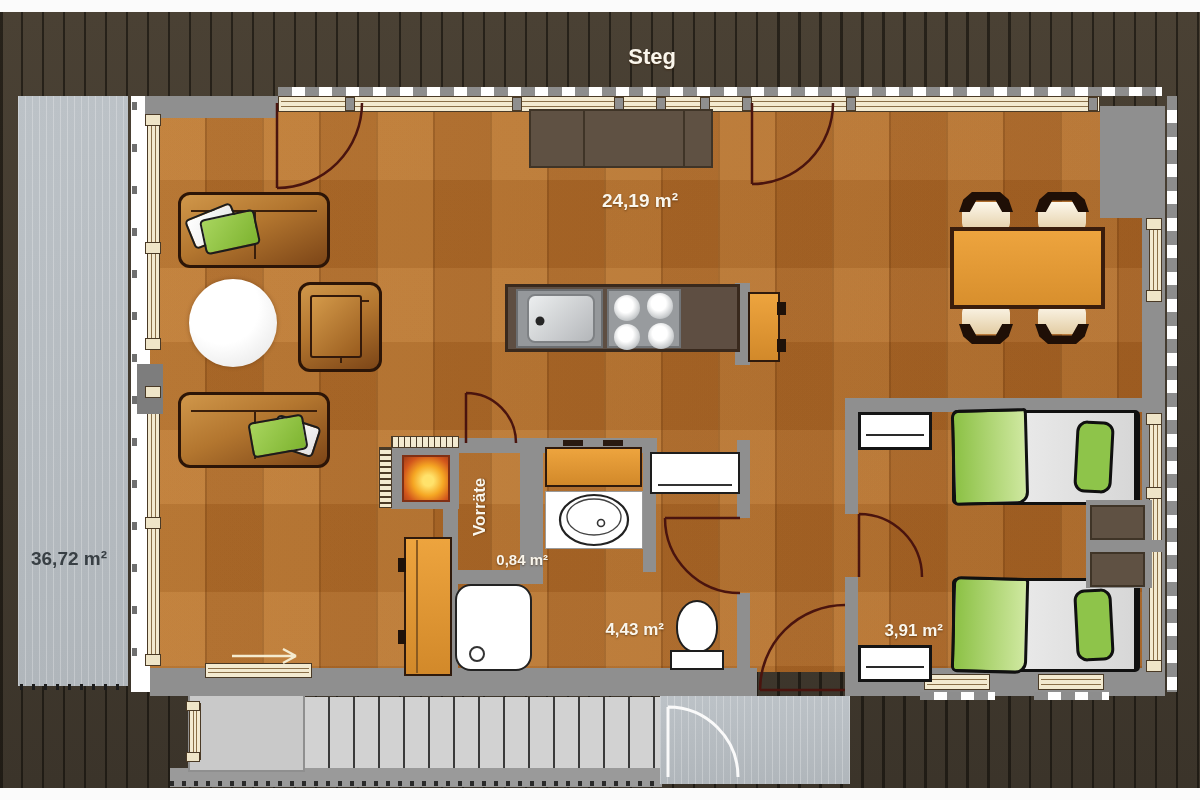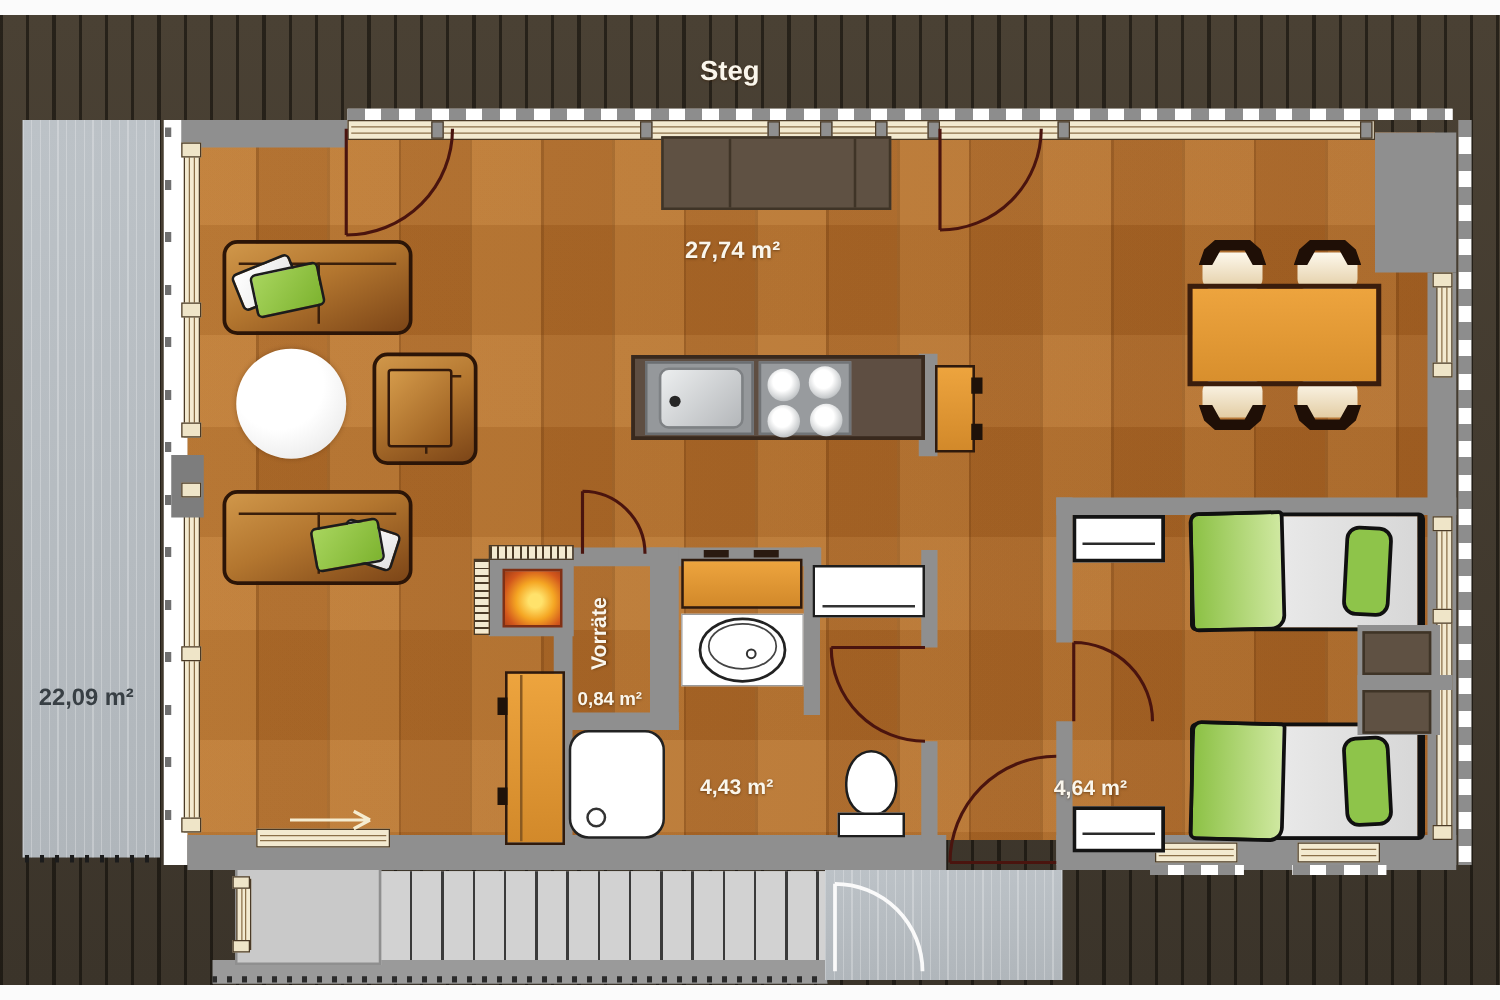--- a/index.html
+++ b/index.html
@@ -59,21 +59,21 @@
   .orange{background:linear-gradient(180deg,#eda43e,#d2892a);border:2.5px solid #2f1a0c;}
   .darkcab{background:#5f5143;border:2px solid #3f3427;}
   .bedframe{background:linear-gradient(90deg,#f4f4f4,#d7d7d7);border:3px solid #101010;border-right-width:6px;border-radius:5px;}
   .blanket{background:linear-gradient(90deg,#8cc145,#cfe8a0);border:3px solid #101010;border-radius:8px 4px 12px 6px;}
   .bpillow{background:#8ec44a;border:3px solid #101010;border-radius:11px;}
   .closet{background:#ffffff;border:3px solid #141414;}
   .closet::after{content:"";position:absolute;left:8%;right:8%;top:58%;height:2px;background:#2a2a2a;}
   .whitebox{background:#ffffff;border:2px solid #1d1d1d;}
 
   
-  .lbl{color:#faf6ec;font-weight:bold;text-align:left;text-shadow:0 1px 2px rgba(55,28,0,0.55);}
+  .lbl{color:#faf6ec;font-weight:bold;text-align:right;text-shadow:0 1px 2px rgba(55,28,0,0.55);}
   .lbl-dark{color:#383f44;font-weight:bold;text-align:center;}
   .vtext{writing-mode:vertical-rl;transform:rotate(180deg);text-align:center;}
 
   svg{pointer-events:none;}
 </style>
 </head>
 <body>
 
 <div id="stage">
 
@@ -235,20 +235,20 @@
     <path d="M668,777 L668,707 M668,707 A70,70 0 0 1 738,777" stroke="#fafafa" stroke-width="3" fill="none"></path>
     <path d="M232,656 L296,656 M296,656 L283,649 M296,656 L283,663" stroke="#f5ecd0" stroke-width="2.5" fill="none"></path>
     <ellipse cx="594" cy="520" rx="34" ry="25" fill="#ffffff" stroke="#222222" stroke-width="2.2"></ellipse>
     <ellipse cx="594" cy="517" rx="27" ry="18" fill="none" stroke="#444444" stroke-width="1.4"></ellipse>
     <circle cx="601" cy="523" r="3.5" fill="none" stroke="#333333" stroke-width="1.6"></circle>
     <circle cx="477" cy="654" r="7" fill="none" stroke="#333333" stroke-width="2"></circle>
     <circle cx="540" cy="321" r="4.5" fill="#262626"></circle>
   </svg>
 
   <div class="lbl" style="left:560px;top:44px;width:116px;font-size:22px;">Steg</div>
-  <div class="lbl-dark" style="left:10px;top:548px;width:118px;font-size:19px;">22,09 m²</div>
-  <div class="lbl" style="left:548px;top:190px;width:130px;font-size:19px;">27,74 m²</div>
+  <div class="lbl-dark" style="left:10px;top:548px;width:118px;font-size:19px;">36,72 m²</div>
+  <div class="lbl" style="left:548px;top:190px;width:130px;font-size:19px;">24,19 m²</div>
   <div class="lbl vtext" style="left:470px;top:448px;width:40px;height:118px;font-size:17px;">Vorräte</div>
   <div class="lbl" style="left:462px;top:551px;width:86px;font-size:15px;">0,84 m²</div>
   <div class="lbl" style="left:560px;top:620px;width:104px;font-size:17px;">4,43 m²</div>
-  <div class="lbl" style="left:843px;top:621px;width:100px;font-size:17px;">4,64 m²</div>
+  <div class="lbl" style="left:843px;top:621px;width:100px;font-size:17px;">3,91 m²</div>
 
 </div>
 
 </body></html>

